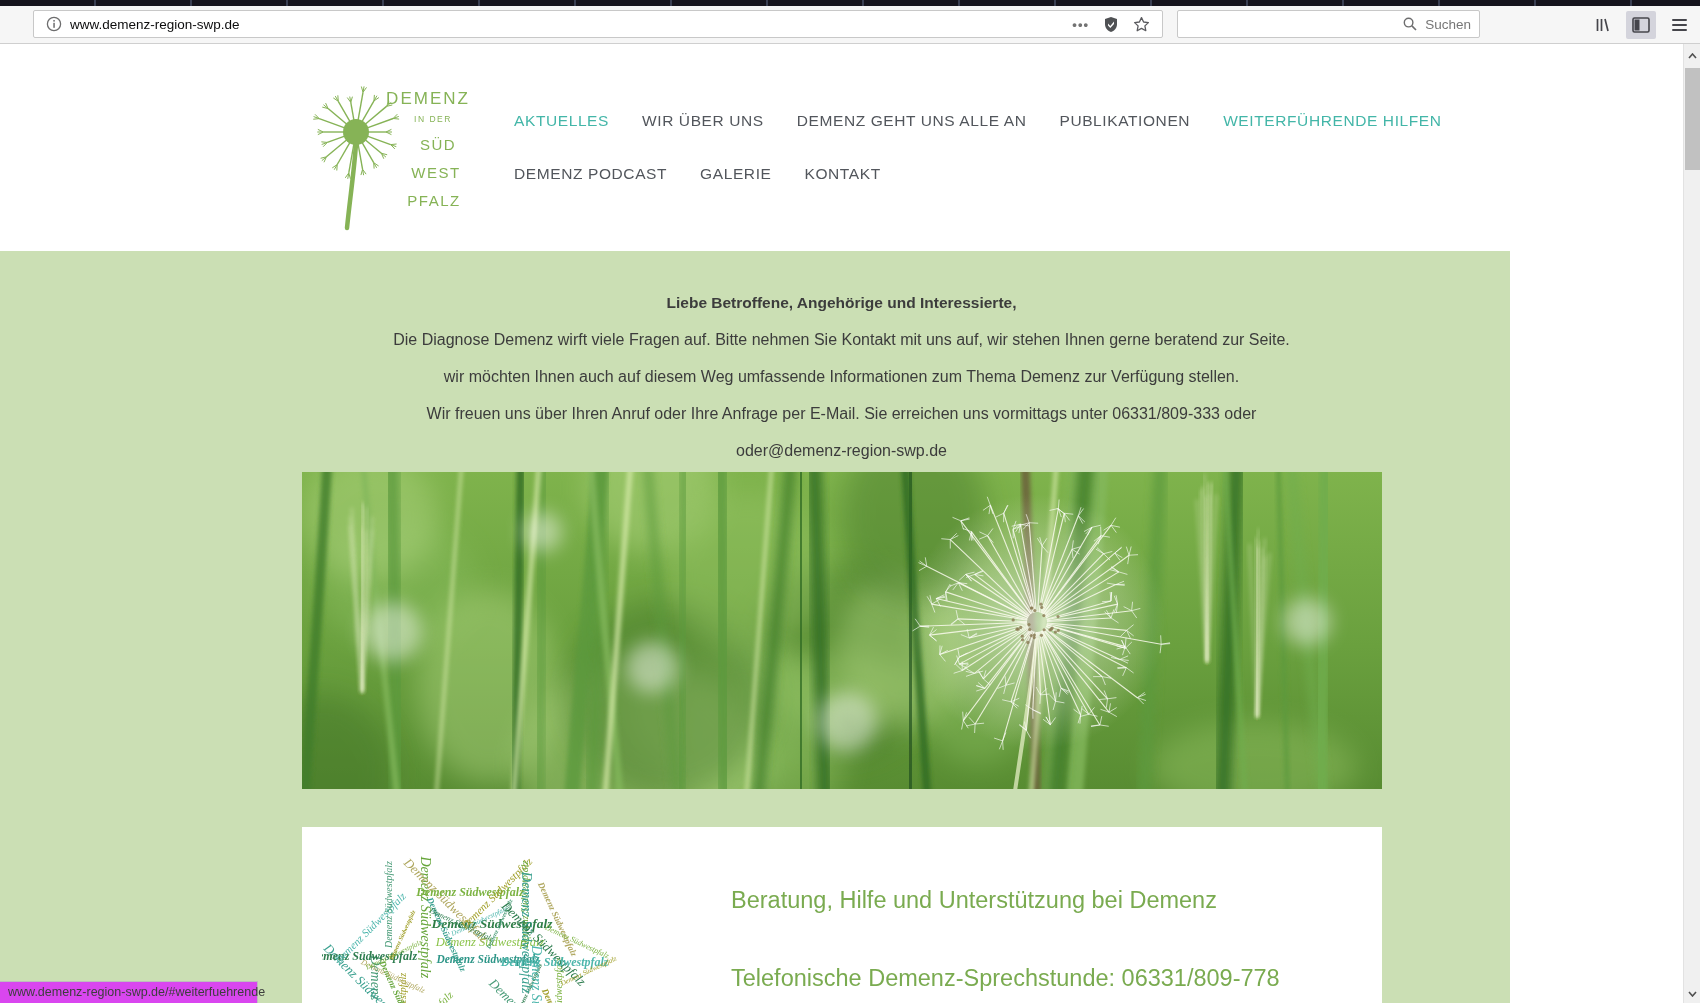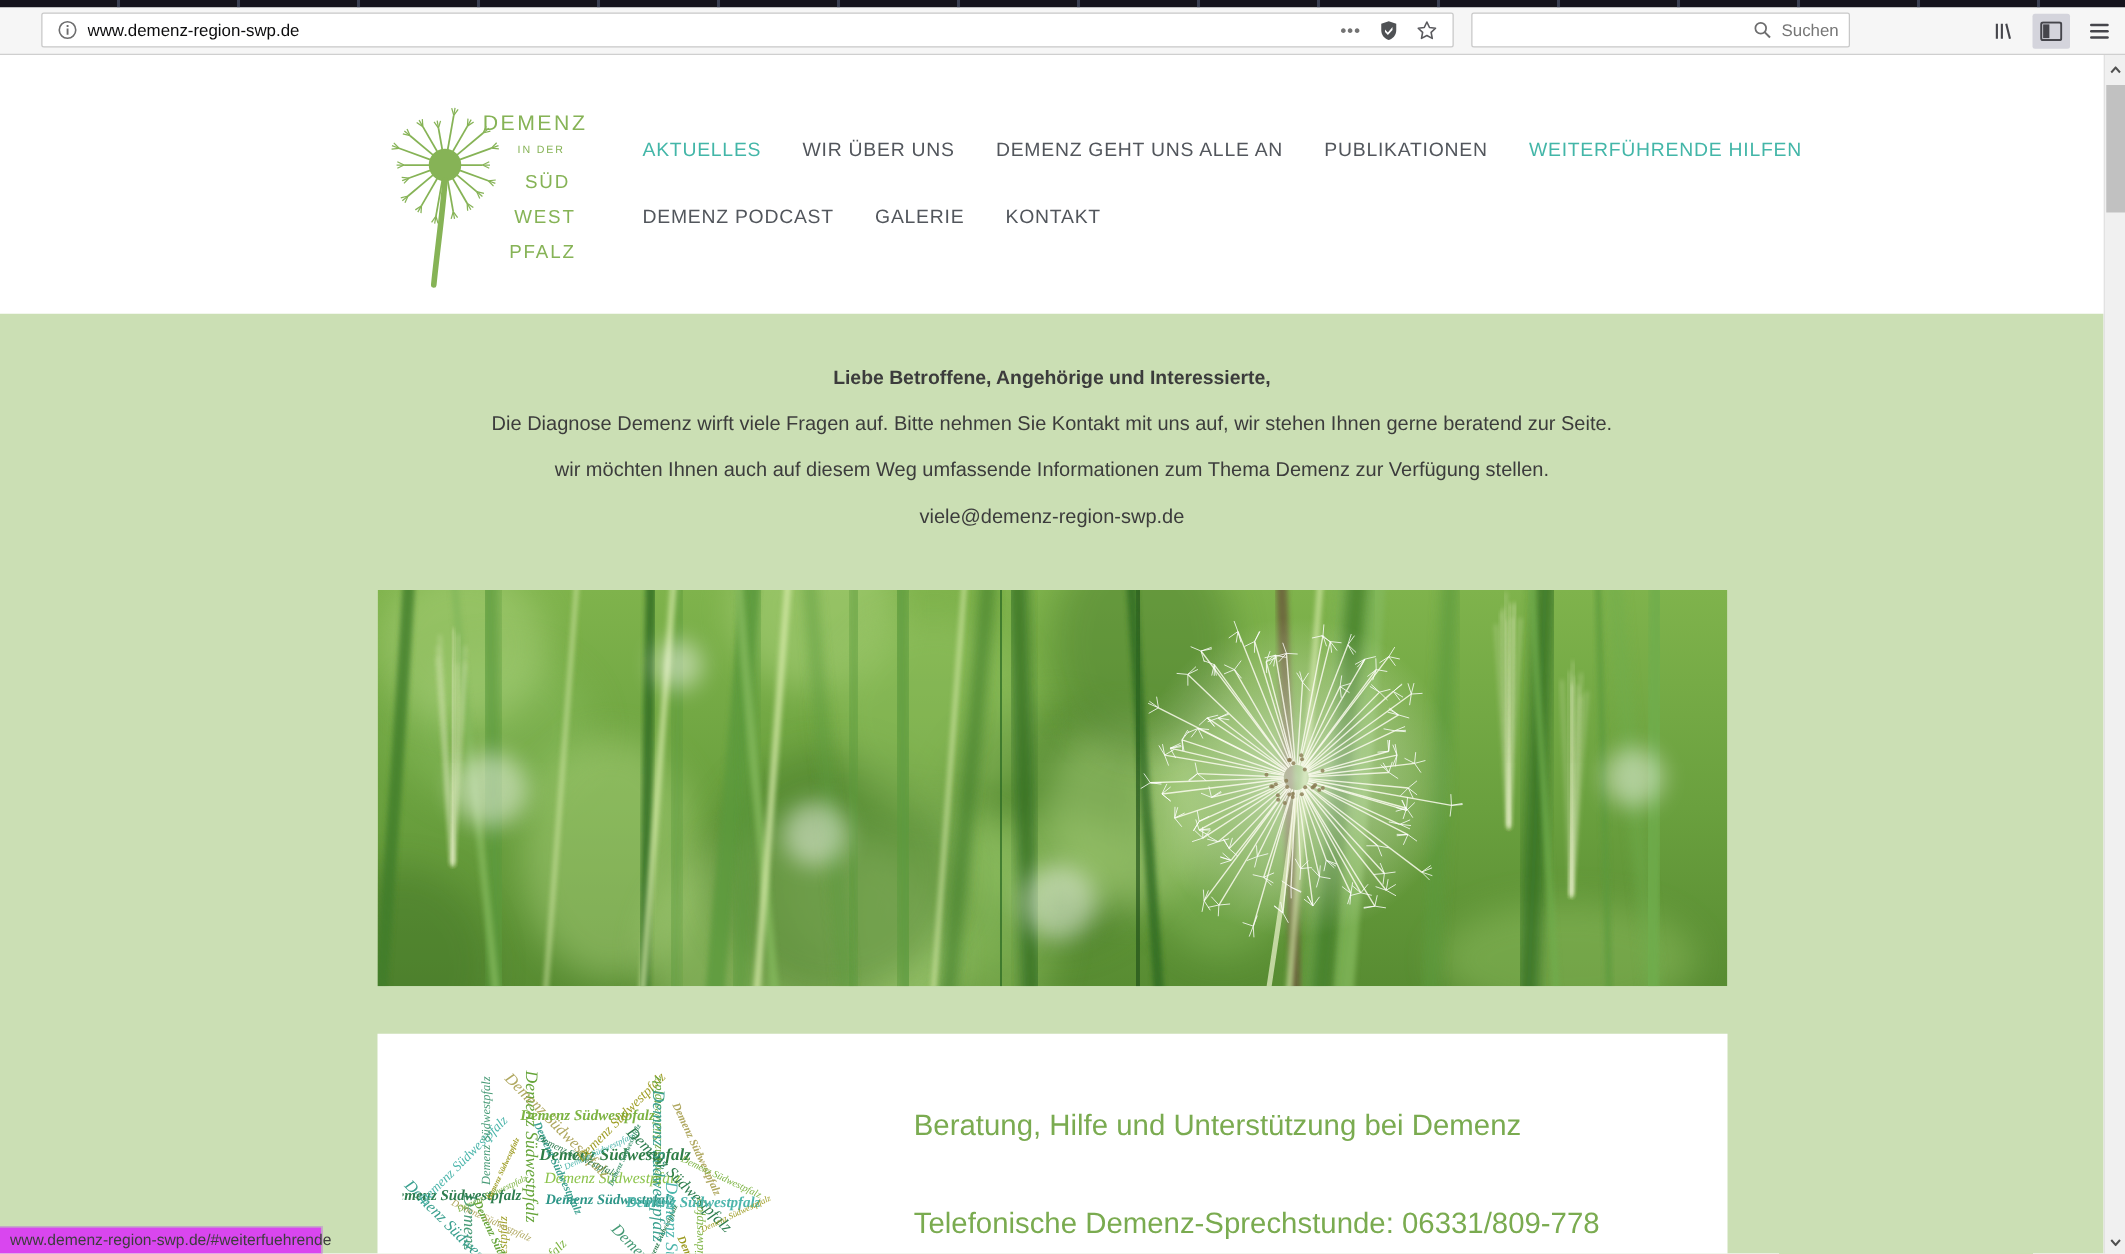--- a/index.html
+++ b/index.html
@@ -25,21 +25,21 @@
   .searchbar { position:absolute; left:1177px; top:4px; width:303px; height:28px;
     background:#fff; border:1px solid #c8c8c8; border-radius:2px;
     display:flex; align-items:center; padding:0 8px;justify-content:flex-end; }
   .search-placeholder { color:#767676; font-size:13.5px; margin-left:8px; }
   .toolbar-right { position:absolute; right:6px; top:0; height:38px; display:flex; align-items:center; gap:8px; }
   .tbtn { width:30px; height:28px; display:flex; align-items:center; justify-content:center; border-radius:2px; }
   .tbtn.active { background:#d4d4dc; }
   .hamburger { width:15px; display:flex; flex-direction:column; gap:3px; }
   .hamburger div { height:2px; background:#45454b; border-radius:1px; }
   
-  .viewport { position:absolute; top:44px; left:0; width:1683px; height:959px;
+  .viewport { position:absolute; top:44px; left:0; width:1510px; height:959px;
     background:#fff; overflow:hidden; }
   .green-area { position:absolute; top:207px; left:0; width:1683px; height:752px;
     background:var(--page-green,#cbdfb4); }
   
   .logo { position:absolute; left:300px; top:16px; width:188px; height:176px; }
   
   .nav { position:absolute; left:514px; top:63px; width:940px;
     display:flex; flex-direction:column; gap:25px; }
   .nav-row { display:flex; gap:33px; }
   .nav-item { font-size:15.5px; letter-spacing:.6px; color:var(--nav-text,#52565c);
@@ -230,21 +230,22 @@
         <span class="nav-item">DEMENZ PODCAST</span>
         <span class="nav-item">GALERIE</span>
         <span class="nav-item">KONTAKT</span>
       </div>
     </nav>
 
     <div class="intro">
       <p class="lead">Liebe Betroffene, Angehörige und Interessierte,</p>
       <p>Die Diagnose Demenz wirft viele Fragen auf. Bitte nehmen Sie Kontakt mit uns auf, wir stehen Ihnen gerne beratend zur Seite.</p>
       <p>wir möchten Ihnen auch auf diesem Weg umfassende Informationen zum Thema Demenz zur Verfügung stellen.</p>
-      <p>viele@demenz-region-swp.de</p>
+      <p>Wir freuen uns über Ihren Anruf oder Ihre Anfrage per E-Mail. Sie erreichen uns vormittags unter 06331/809-333 oder</p>
+      <p>oder@demenz-region-swp.de</p>
     </div>
 
     <div class="photo">
       <svg id="photo-art" width="1080" height="317" viewBox="0 0 1080 317" preserveAspectRatio="none">
           <defs>
             <filter id="b2" x="-40%" y="-40%" width="180%" height="180%">
               <feGaussianBlur stdDeviation="2"></feGaussianBlur>
             </filter>
             <filter id="b5" x="-40%" y="-40%" width="180%" height="180%">
               <feGaussianBlur stdDeviation="5"></feGaussianBlur>

